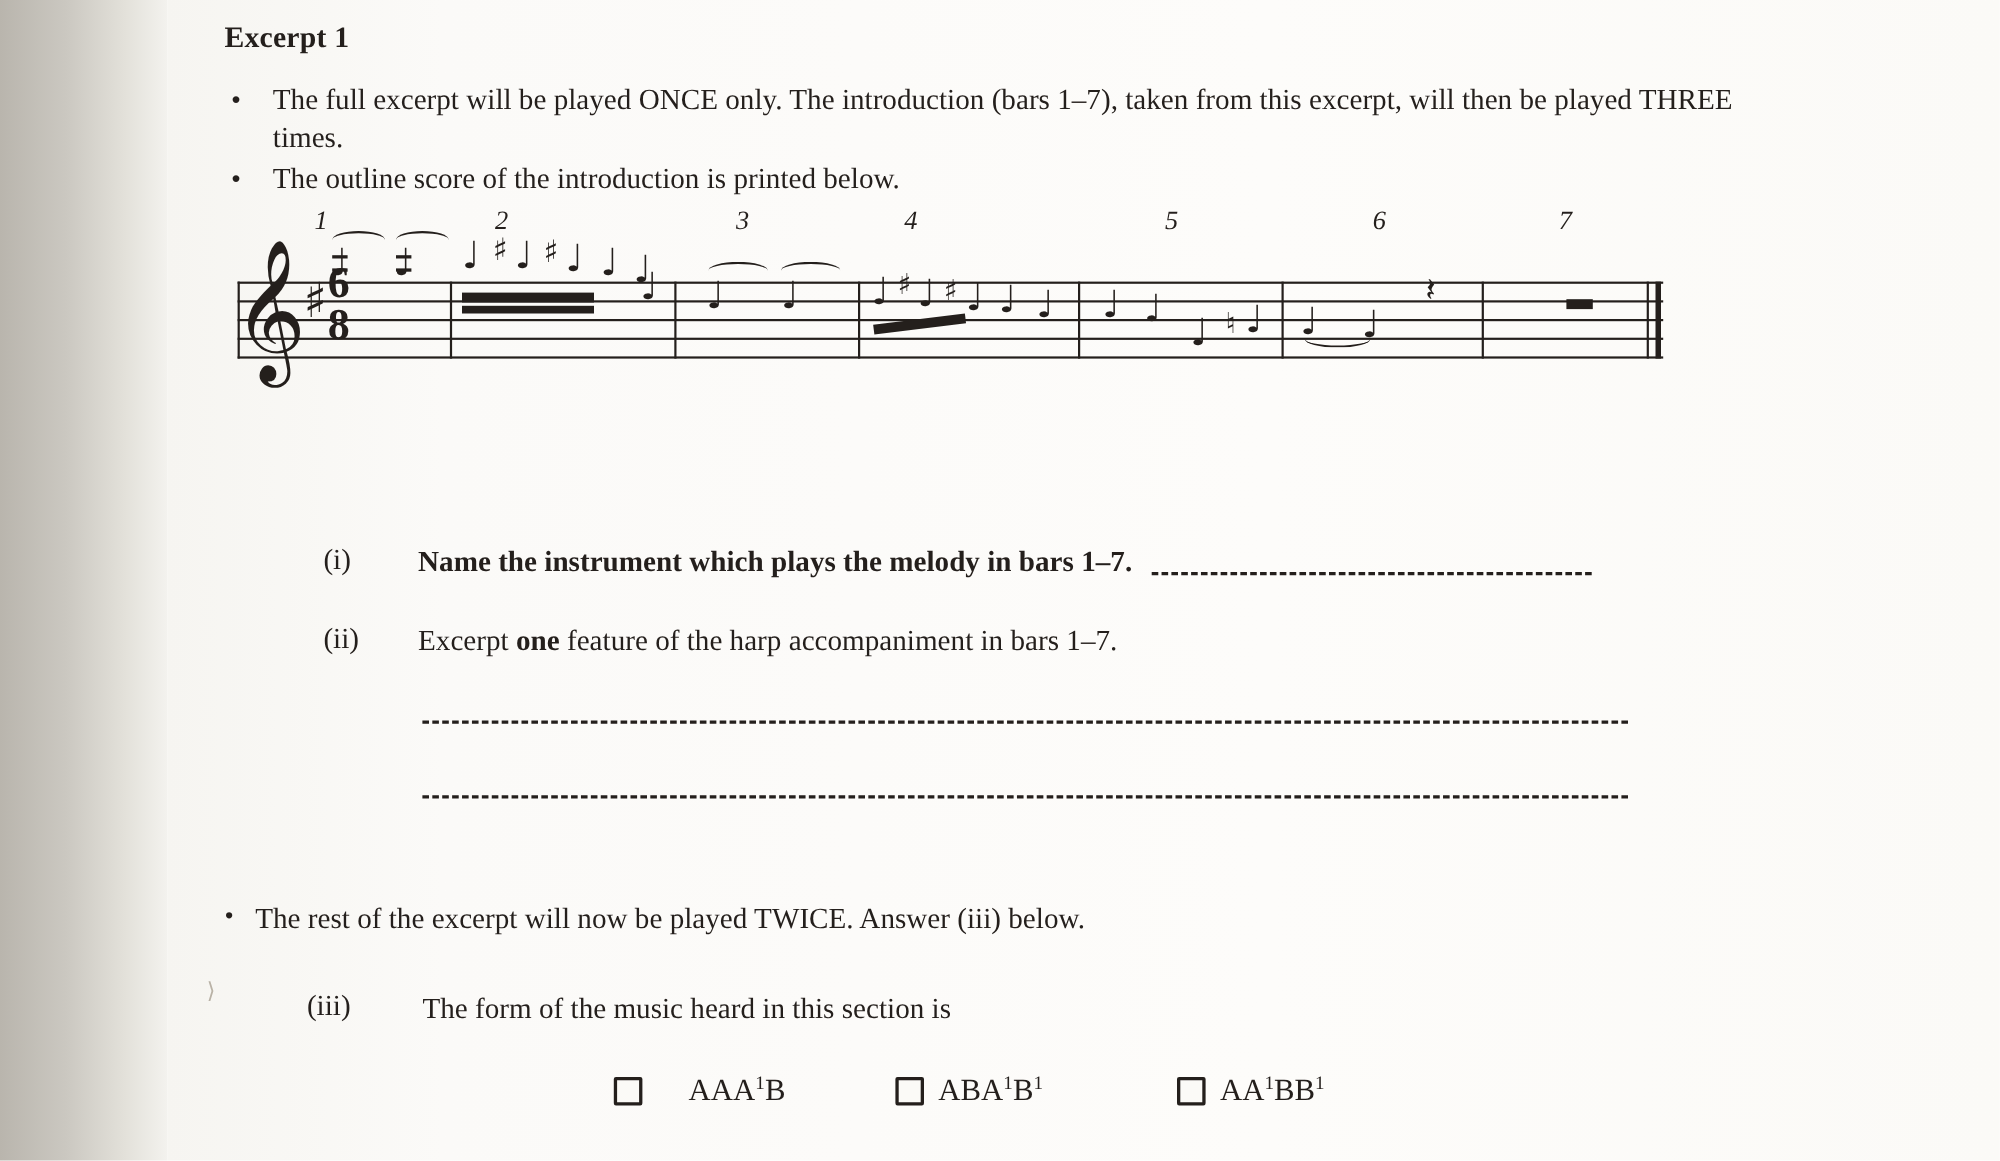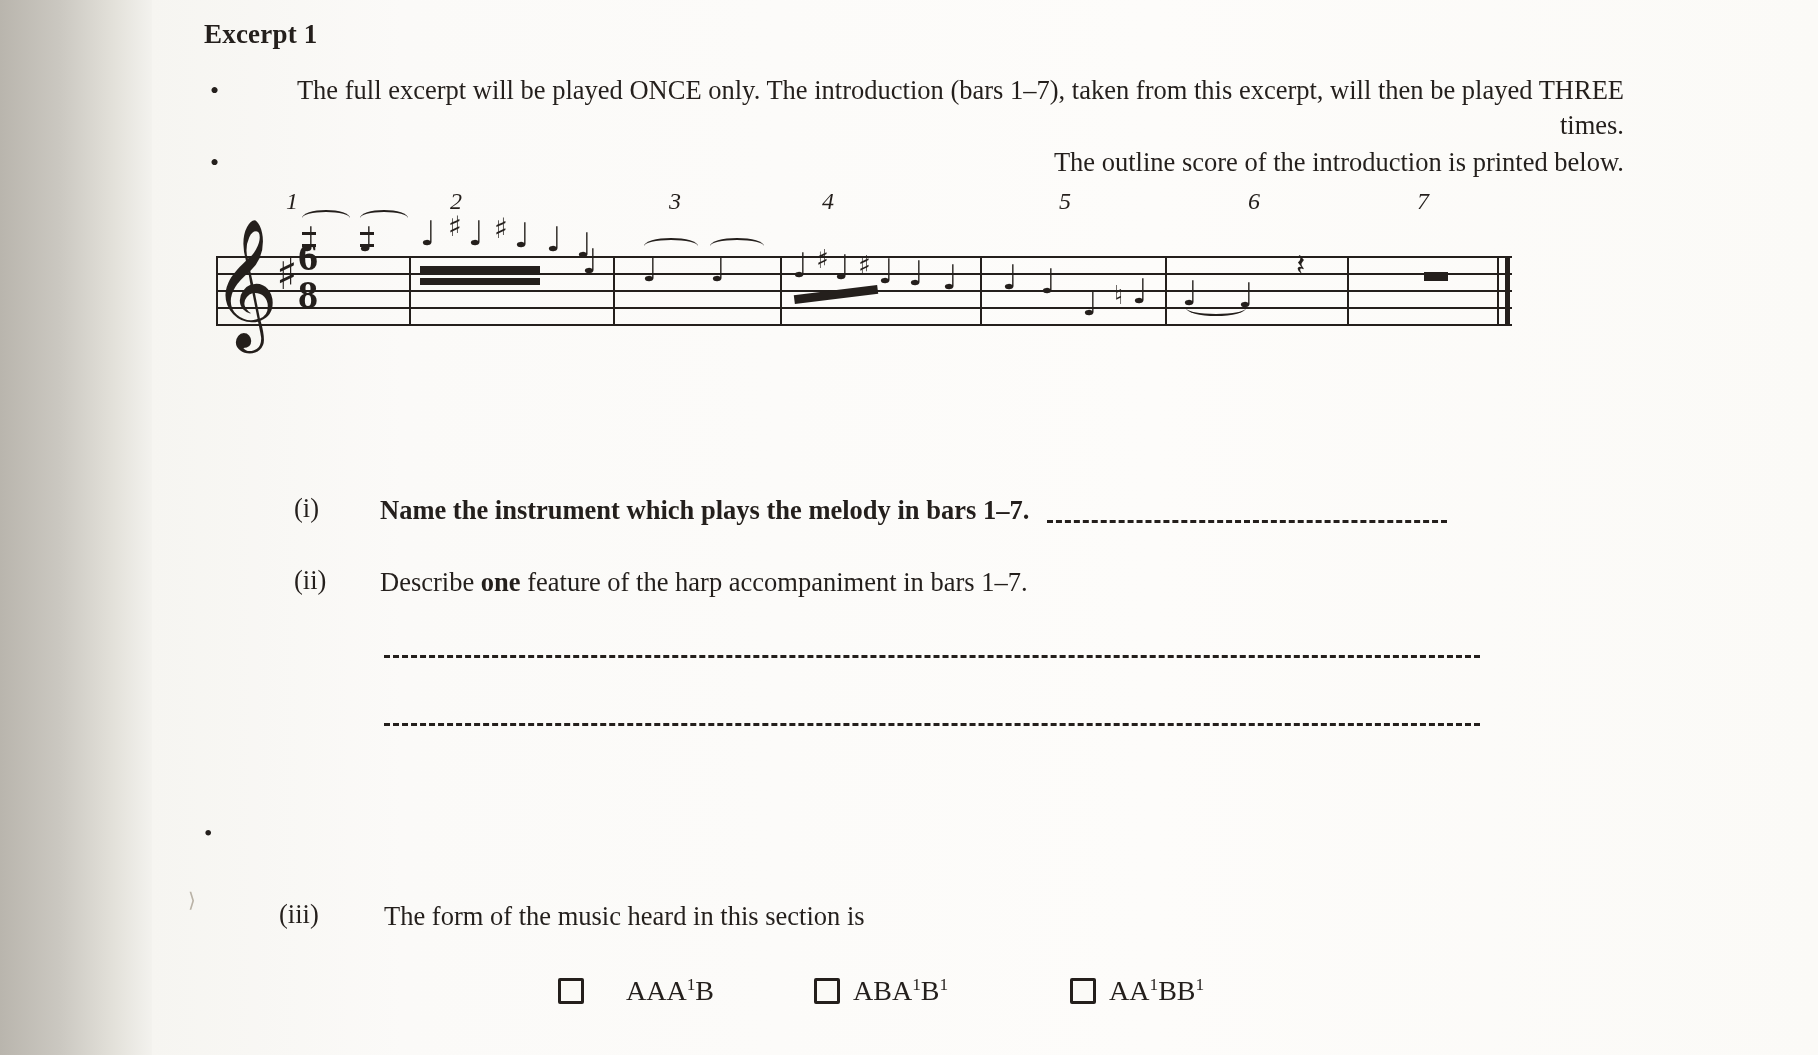--- a/index.html
+++ b/index.html
@@ -53,21 +53,20 @@
     font-size: 26px;
     line-height: 36px;
     text-align: left;
     padding-left: 6px;
     box-sizing: border-box;
   }
   .bullet-text {
     font-size: 26.5px;
     line-height: 35px;
     flex: 1;
-    text-align: right;
   }
   
   .score {
     position: absolute;
     left: 50px; top: 188px;
     width: 1330px; height: 185px;
   }
   .barnumbers {
     position: absolute;
     left: 0; top: 0;
@@ -299,27 +298,28 @@
       <div class="beam" style="left:1222px; top:26px; width:24px; height:9px;"></div>
     </div>
   </div>
 
   <div class="q-label" style="left:142px; top:493px;">(i)</div>
   <div class="q" style="left:228px; top:493px; width:900px;font-weight:bold;">Name the instrument which plays the melody in bars 1–7.</div>
   <div class="dashline" style="left:895px; top:520px; width:400px;"></div>
 
   <div class="q-label" style="left:142px; top:565px;">(ii)</div>
   <div class="q" style="left:228px; top:565px; width:1100px;">
-    <span>Describe </span><b>one</b><span> feature of the harp accompaniment in bars 1–7.</span>
+    <span>Excerpt </span><b>one</b><span> feature of the harp accompaniment in bars 1–7.</span>
   </div>
   <div class="dashline" style="left:232px; top:655px; width:1096px;"></div>
   <div class="dashline" style="left:232px; top:723px; width:1096px;"></div>
 
   <div class="bullet-line" style="top:820px; width:1200px;">
     <div class="dot">•</div>
+    <div>The rest of the excerpt will now be played TWICE. Answer (iii) below.</div>
   </div>
 
   <div class="q-label" style="left:127px; top:899px;">(iii)</div>
   <div class="q" style="left:232px; top:899px; width:800px;">The form of the music heard in this section is</div>
 
   <div class="options">
     <div class="option" style="left:406px; top:0;gap:29px;">
       <span class="checkbox"></span>
       <span><span>AAA</span><sup>1</sup><span>B</span></span>
     </div>

